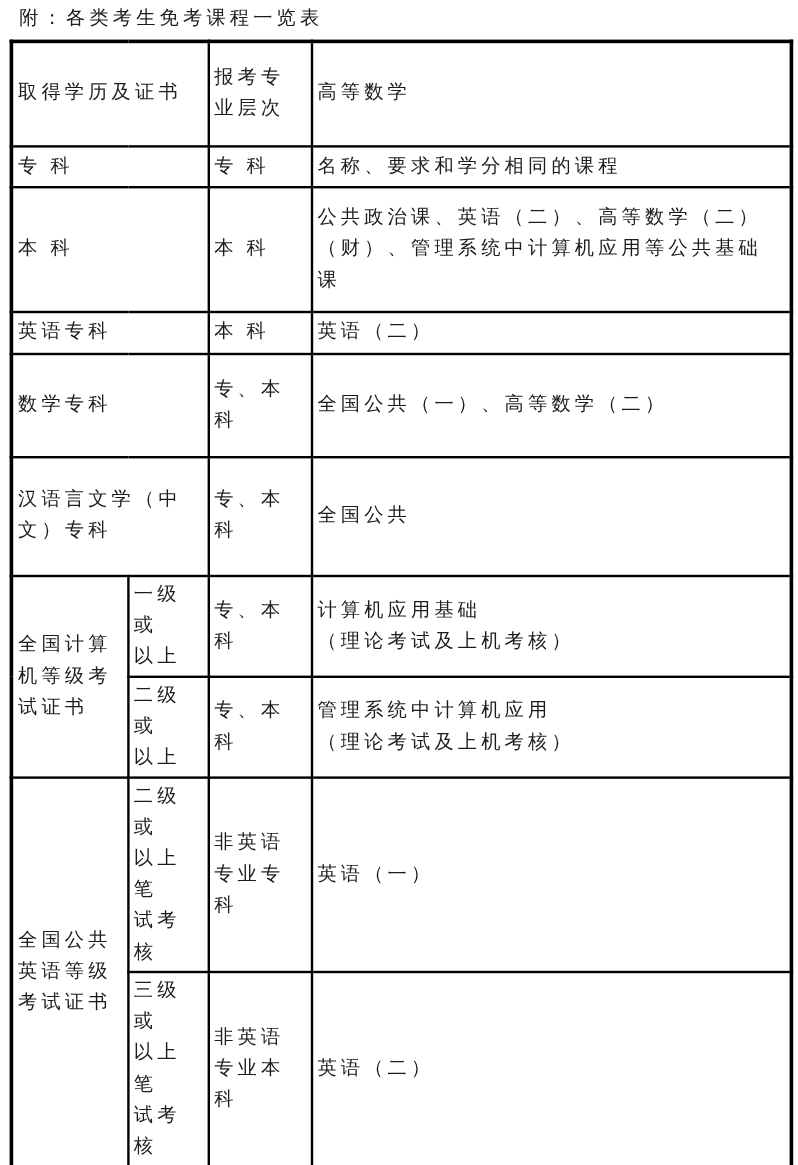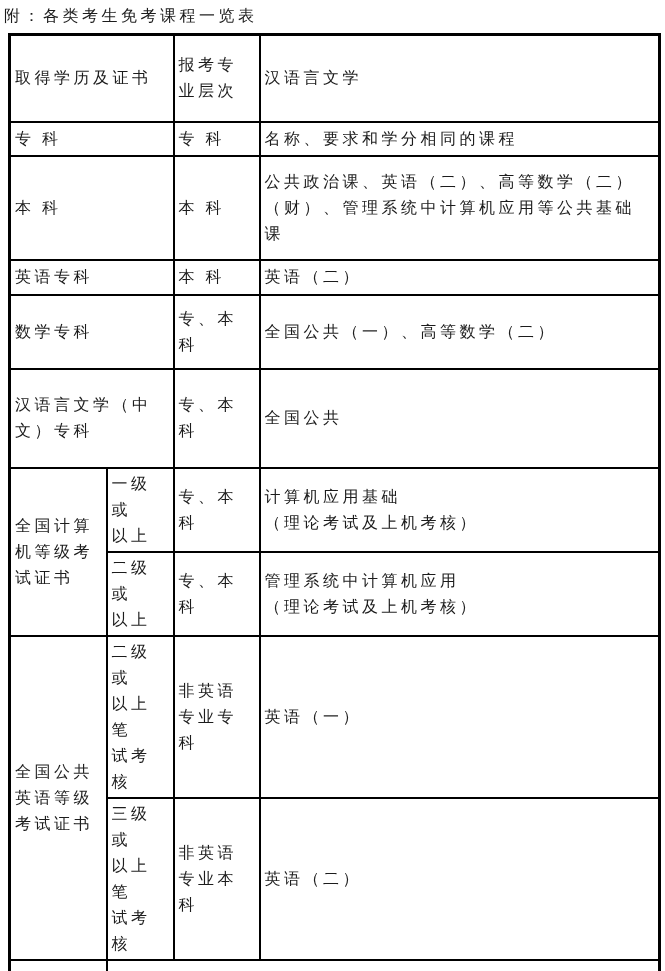--- a/index.html
+++ b/index.html
@@ -10,21 +10,21 @@
   }
   .doc {
     position: relative;
     width: 665px;
     height: 971px;
     background: #ffffff;
     overflow: hidden;
   }
   .doc-title {
     position: absolute;
-    left: 4px;
+    left: 16px;
     top: 5px;
     font-size: 16px;
     letter-spacing: 3.5px;
     line-height: 22px;
     white-space: nowrap;
   }
   table.exempt-table {
     position: absolute;
     left: 8px;
     top: 33px;
@@ -42,21 +42,21 @@
     padding: 2px 3px 2px 4px;
     white-space: pre-line;
     overflow: hidden;
     color: #1c1c1c;
   }
   
   tr.r-header   { height: 87px; }
   tr.r-zhuanke  { height: 34px; }
   tr.r-benke    { height: 104px; }
   tr.r-yingyu   { height: 35px; }
-  tr.r-shuxue   { height: 74px; }
+  tr.r-shuxue   { height: 86px; }
   tr.r-hanyu    { height: 99px; }
   tr.r-ncre1    { height: 80px; }
   tr.r-ncre2    { height: 75px; }
   tr.r-pets2    { height: 105px; }
   tr.r-pets3    { height: 103px; }
   tr.r-cet4     { height: 132px; }
 </style>
 </head>
 <body>
 
@@ -70,21 +70,21 @@
       <col style="width:67px">
       <col style="width:86px">
       <col style="width:400px">
     </colgroup>
 
     <tbody>
         <tr class="r-header">
       <td colspan="2">取得学历及证书</td>
       <td>报考专
 业层次</td>
-      <td>汉语言文学</td>
+      <td>高等数学</td>
     </tr>
 
     <tr class="r-zhuanke">
       <td colspan="2">专 科</td>
       <td>专 科</td>
       <td>名称、要求和学分相同的课程</td>
     </tr>
 
     <tr class="r-benke">
       <td colspan="2">本 科</td>

